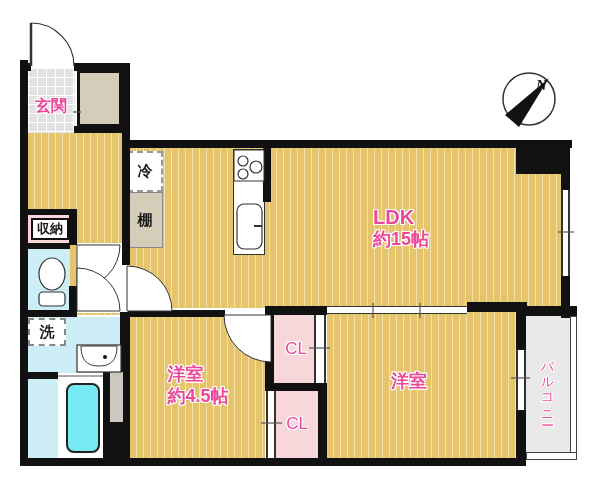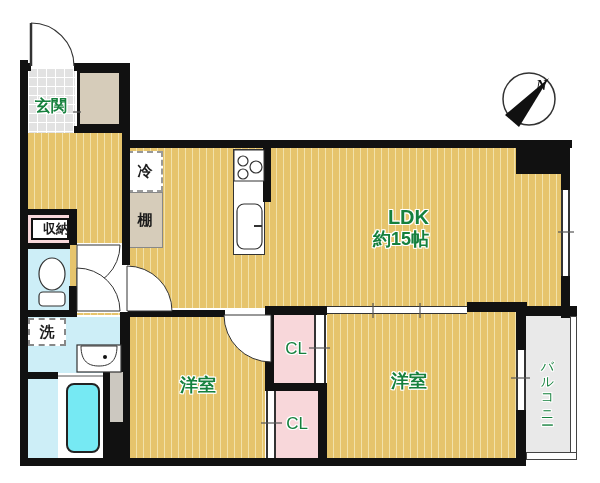--- a/index.html
+++ b/index.html
@@ -22,21 +22,21 @@
   .beige{position:absolute;background:#d6ccba;}
   .pink{position:absolute;background:#f8d7da;}
   .cyanroom{position:absolute;background:#cdeef7;}
   .grey{position:absolute;background:#e9e9e9;}
   .white{position:absolute;background:#fff;}
   .winV{position:absolute;background:#fff;border-left:2px solid #333;border-right:2px solid #333;box-sizing:border-box;}
   .winH{position:absolute;background:#fff;border-top:1.5px solid #333;border-bottom:1.5px solid #333;box-sizing:border-box;}
   .rail{position:absolute;background:#fff;border:1px solid #444;box-sizing:border-box;}
   .lbl{
     position:absolute;transform:translate(-50%,-50%);
-    color:#15803d;white-space:nowrap;text-align:right;font-weight:bold;
+    color:#ec4899;white-space:nowrap;text-align:left;font-weight:bold;
     text-shadow:1px 1px 0 #fff,-1px 1px 0 #fff,1px -1px 0 #fff,-1px -1px 0 #fff,0 1px 0 #fff,0 -1px 0 #fff,1px 0 0 #fff,-1px 0 0 #fff;
     z-index:10;
   }
   .boxlbl{
     position:absolute;display:flex;align-items:center;justify-content:center;
     color:#1c1c1c;font-weight:bold;box-sizing:border-box;z-index:9;
   }
   .vert{writing-mode:vertical-rl;text-orientation:upright;letter-spacing:2px;}
   svg.overlay{position:absolute;left:0;top:0;z-index:6;pointer-events:none;}
   .z2{z-index:2}.z3{z-index:3}.z4{z-index:4}.z5{z-index:5}
@@ -165,38 +165,39 @@
     </g>
 
     <g>
       <circle cx="529" cy="99" r="26" fill="#fff" stroke="#333" stroke-width="1.5"></circle>
       <polygon points="549,78 505,115 519,127" fill="#111"></polygon>
       <text x="536" y="90" font-size="15" font-style="italic" font-weight="bold" font-family="'Liberation Serif','DejaVu Serif',serif" fill="#111" id="compass-n">N</text>
     </g>
   </svg>
 
   <div class="lbl" style="left:51px;top:106px;font-size:16px;">玄関</div>
-  <div class="boxlbl" style="left:31px;top:218px;width:38px;height:22px;font-size:13px;justify-content:flex-end;">
+  <div class="boxlbl" style="left:31px;top:218px;width:38px;height:22px;font-size:13px;">
     <span>収納</span>
   </div>
   <div class="boxlbl" style="left:28px;top:318px;width:38px;height:28px;font-size:15px;">
     <span>洗</span>
   </div>
   <div class="boxlbl" style="left:127px;top:151px;width:36px;height:41px;font-size:15px;">
     <span>冷</span>
   </div>
   <div class="boxlbl" style="left:127px;top:192px;width:36px;height:56px;font-size:15px;">
     <span>棚</span>
   </div>
   <div class="lbl" style="left:401px;top:228px;font-size:20px;line-height:22px;">
     <div>LDK</div>
     <div style="font-size:18px;">約15帖</div>
   </div>
   <div class="lbl" style="left:198px;top:385px;font-size:18px;line-height:22px;">
     <div>洋室</div>
+    <div>約4.5帖</div>
   </div>
   <div class="lbl" style="left:409px;top:381px;font-size:18px;line-height:22px;">
     <div>洋室</div>
   </div>
   <div class="lbl" style="left:296px;top:349px;font-size:17px;font-weight:normal;">CL</div>
   <div class="lbl" style="left:297px;top:424px;font-size:17px;font-weight:normal;">CL</div>
   <div class="lbl vert" style="left:547px;top:386px;font-size:13px;font-weight:normal;">バルコニー</div>
 
 </div>
 

